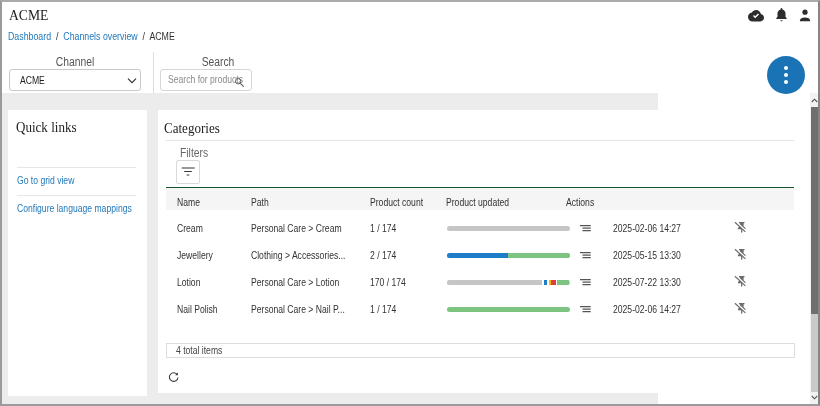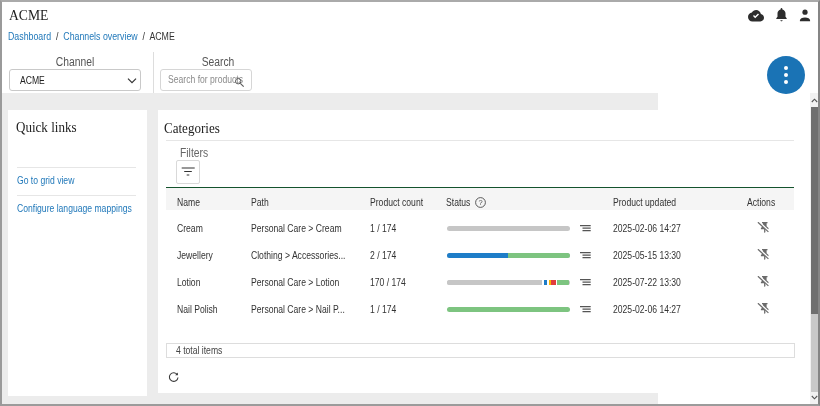--- a/index.html
+++ b/index.html
@@ -53,21 +53,21 @@
   .filterbtn { position:absolute; left:18.5px; top:50px; width:24px; height:23.5px; border:1px solid #d9d9d9; border-radius:2px; background:#fff; }
 
   
   .thead { position:absolute; left:8px; top:76.5px; width:628px; height:23.5px; background:#f5f5f5; border-top:1px solid #14532d; display:flex; align-items:center; padding-top:7px; font-size:10px; color:#333; }
   .row { position:absolute; left:8px; width:628px; height:27px; display:flex; align-items:center; font-size:10px; color:#333; }
   .c1 { width:85.5px; padding-left:11px; }
   .c2 { width:118.5px; }
   .c3 { width:76px; }
   .c4 { width:167.5px; position:relative; height:100%; }
   .c5 { width:120.5px; }
-  .c6 { width:60px;text-align:center; } .c6 svg { margin-left:0px; }
+  .c6 { width:60px; } .c6 svg { margin-left:0px; }
 
   .bar { position:absolute; left:1.5px; top:50%; margin-top:-2.75px; width:122.5px; height:5.5px; border-radius:3px; overflow:hidden; display:flex; background:#c6c6c6; }
   .bar i { display:block; height:100%; }
   .menuicon { position:absolute; left:134px; top:50%; margin-top:-3.5px; }
   .statxt { position:absolute; left:0; top:50%; margin-top:-5px; line-height:10px; }
 
   .totalbox { position:absolute; left:8px; top:233px; width:629px; height:15px; border:1px solid #ddd; font-size:10px; color:#444; line-height:13.5px; padding-left:9px; }
   .refresh { position:absolute; left:10.5px; top:262px; }
 
   
@@ -131,26 +131,20 @@
       <div class="filterbtn">
         <svg width="14" height="10" viewBox="0 0 14 10" style="margin:6px 4px;">
           <path d="M0.7 1h13M3.2 4.5h7.6M5.7 8h2.6" stroke="#333" stroke-width="1.2"></path>
         </svg>
       </div>
 
       <div class="thead">
         <div class="c1"><span class="t">Name</span></div>
         <div class="c2"><span class="t">Path</span></div>
         <div class="c3"><span class="t">Product count</span></div>
-        <div class="c4">
-          <span class="statxt"><span class="t">Status</span> <svg width="11" height="11" viewBox="0 0 11 11" style="vertical-align:-2.5px;margin-left:-2px">
-              <circle cx="5.5" cy="5.5" r="4.9" fill="none" stroke="#4a4a4a" stroke-width="0.9"></circle>
-              <text x="5.5" y="8.2" font-size="7.5" text-anchor="middle" fill="#4a4a4a">?</text>
-            </svg></span>
-        </div>
         <div class="c5"><span class="t">Product updated</span></div>
         <div class="c6"><span class="t">Actions</span></div>
       </div>
 
       <div class="row" style="top:105px">
         <div class="c1"><span class="t">Cream</span></div>
         <div class="c2"><span class="t">Personal Care &gt; Cream</span></div>
         <div class="c3"><span class="t">1 / 174</span></div>
         <div class="c4">
           <span class="bar"></span>

